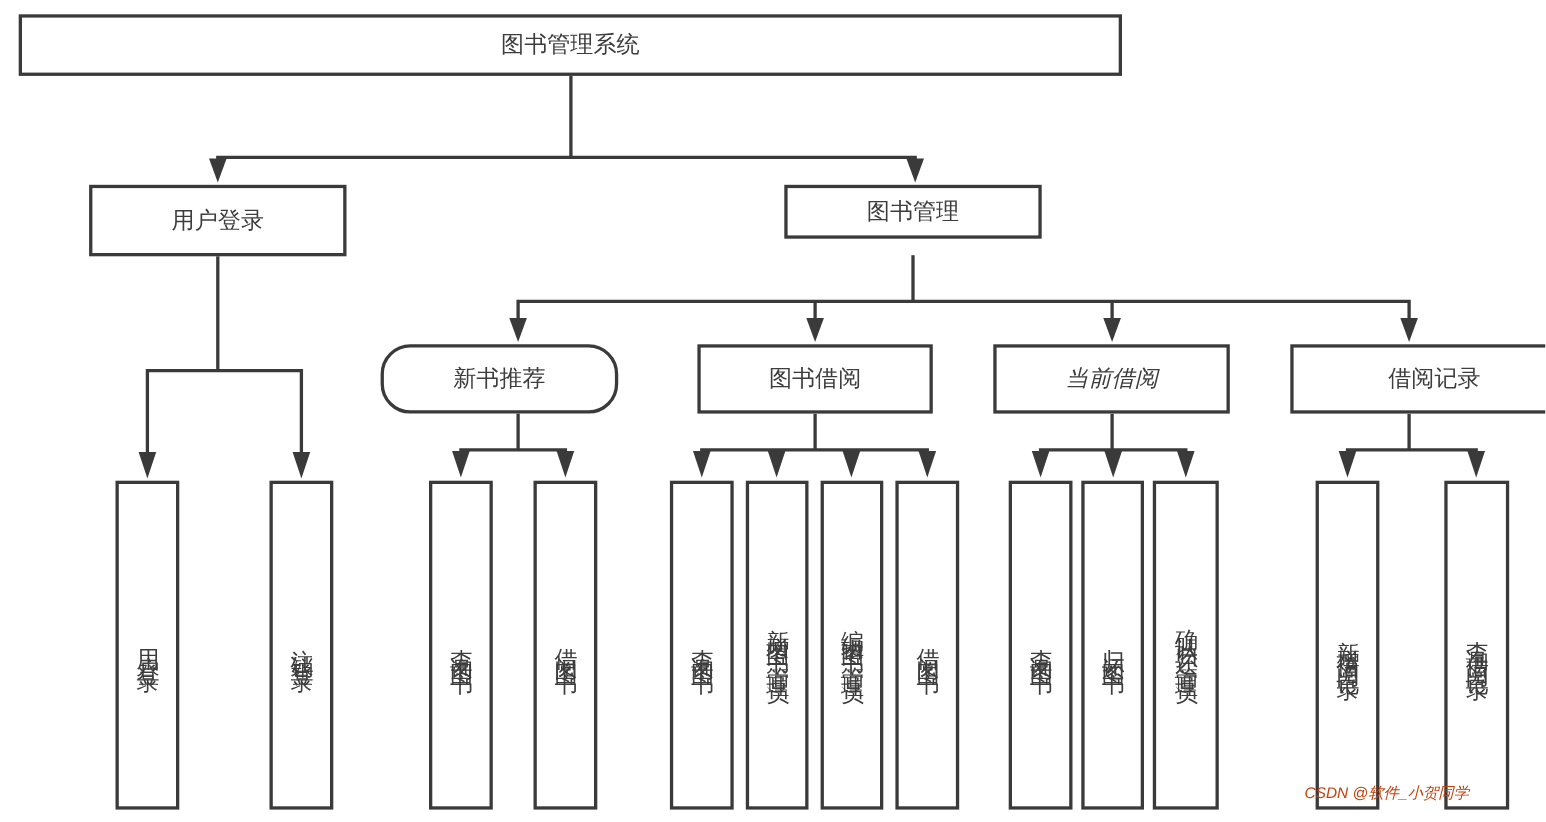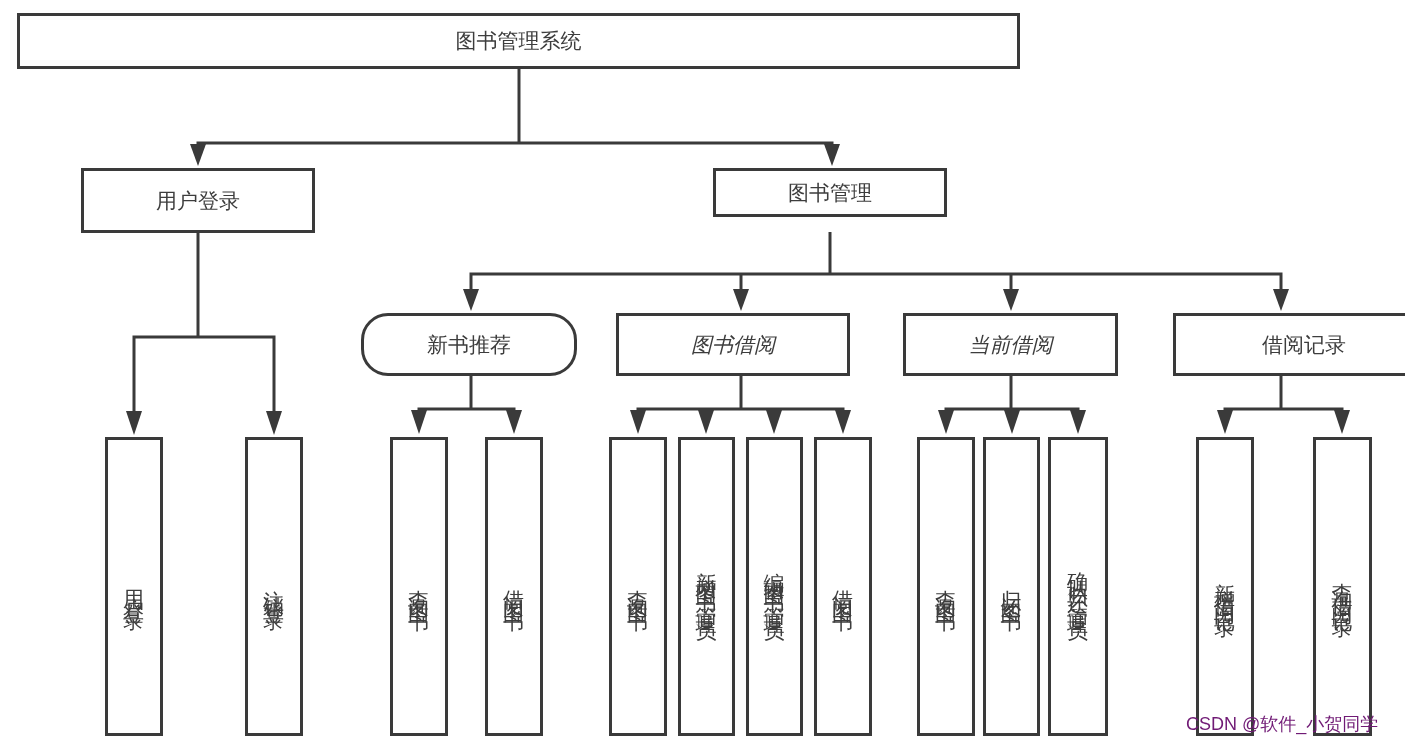--- a/index.html
+++ b/index.html
@@ -48,23 +48,24 @@
     writing-mode: vertical-rl;
     text-orientation: mixed;
     letter-spacing: 7px;
     font-size: 21px;
   }
   .watermark {
     position: absolute;
     left: 1186px;
     top: 712px;
     width: 210px;
-    color: #701a75;
-    font-size: 18px;
+    color: #c2410c;
+    font-size: 14px;
     white-space: nowrap;
+    font-style: italic;
   }
 </style>
 </head>
 <body>
 
 <div id="canvas">
 
   <svg id="connectors" viewBox="0 0 1405 747" xmlns="http://www.w3.org/2000/svg">
 
     <g>
@@ -125,22 +126,22 @@
       <polygon points="1217,410 1233,410 1225,434"></polygon>
       <polygon points="1334,410 1350,410 1342,434"></polygon>
     </g>
   </svg>
 
   <div class="node" style="left:17px; top:13px; width:1003px; height:56px;">图书管理系统</div>
 
   <div class="node" style="left:81px; top:168px; width:234px; height:65px;">用户登录</div>
   <div class="node" style="left:713px; top:168px; width:234px; height:49px;">图书管理</div>
 
-  <div class="node" style="left:361px; top:313px; width:216px; height:63px;border-radius:27px;">新书推荐</div>
-  <div class="node" style="left:616px; top:313px; width:234px; height:63px;font-style:italic;">图书借阅</div>
+  <div class="node" style="left:346px; top:313px; width:216px; height:63px;border-radius:27px;">新书推荐</div>
+  <div class="node" style="left:634px; top:313px; width:214px; height:63px;">图书借阅</div>
   <div class="node" style="left:903px; top:313px; width:215px; height:63px;font-style:italic;">当前借阅</div>
   <div class="node" style="left:1173px; top:313px; width:262px; height:63px;">借阅记录</div>
 
   <div class="node v-node" style="left:105px; top:437px; width:58px; height:299px;">用户登录</div>
   <div class="node v-node" style="left:245px; top:437px; width:58px; height:299px;">注销登录</div>
 
   <div class="node v-node" style="left:390px; top:437px; width:58px; height:299px;">查询图书</div>
   <div class="node v-node" style="left:485px; top:437px; width:58px; height:299px;">借阅图书</div>
 
   <div class="node v-node" style="left:609px; top:437px; width:58px; height:299px;">查询图书</div>

